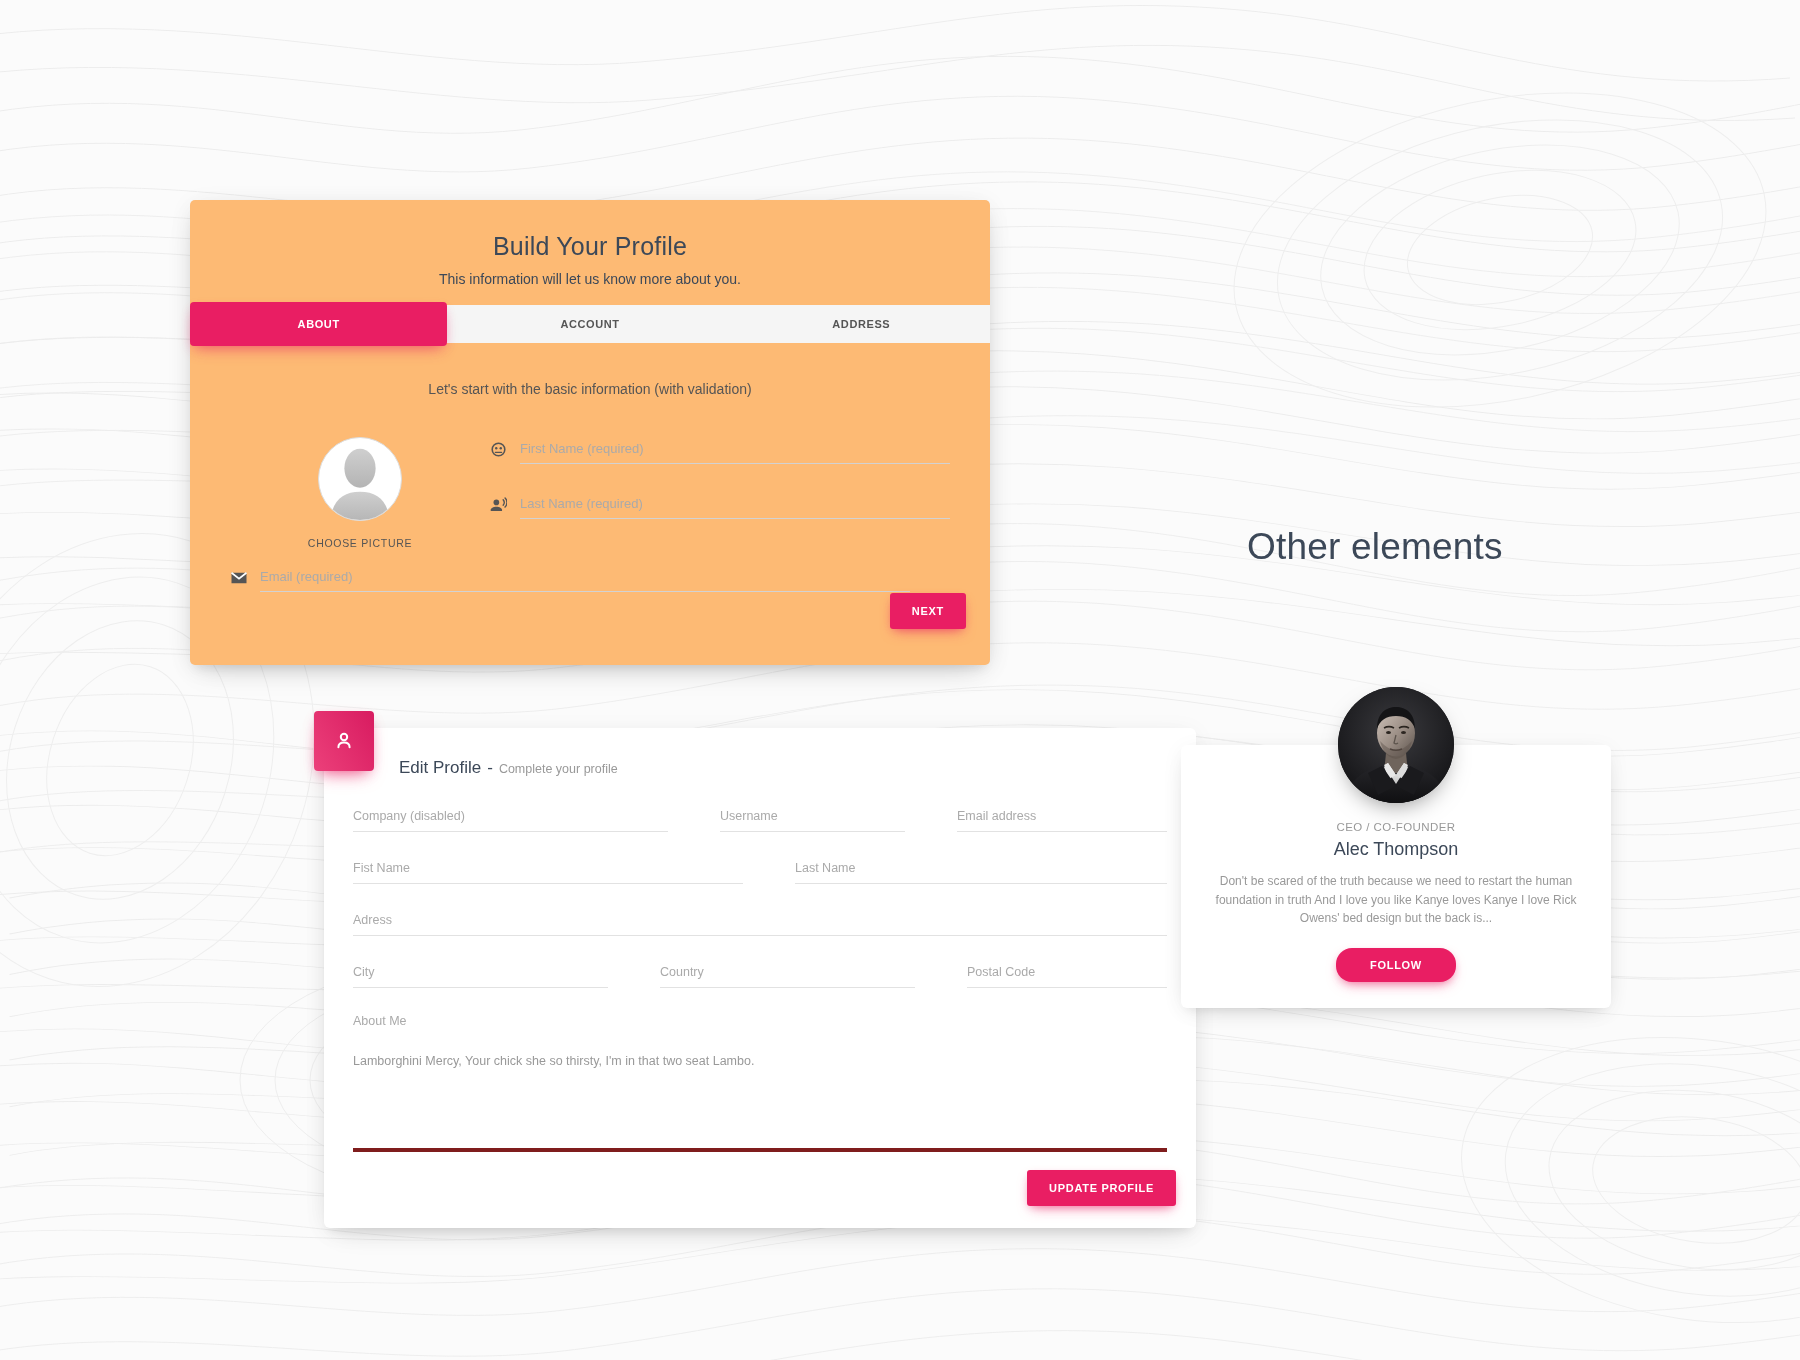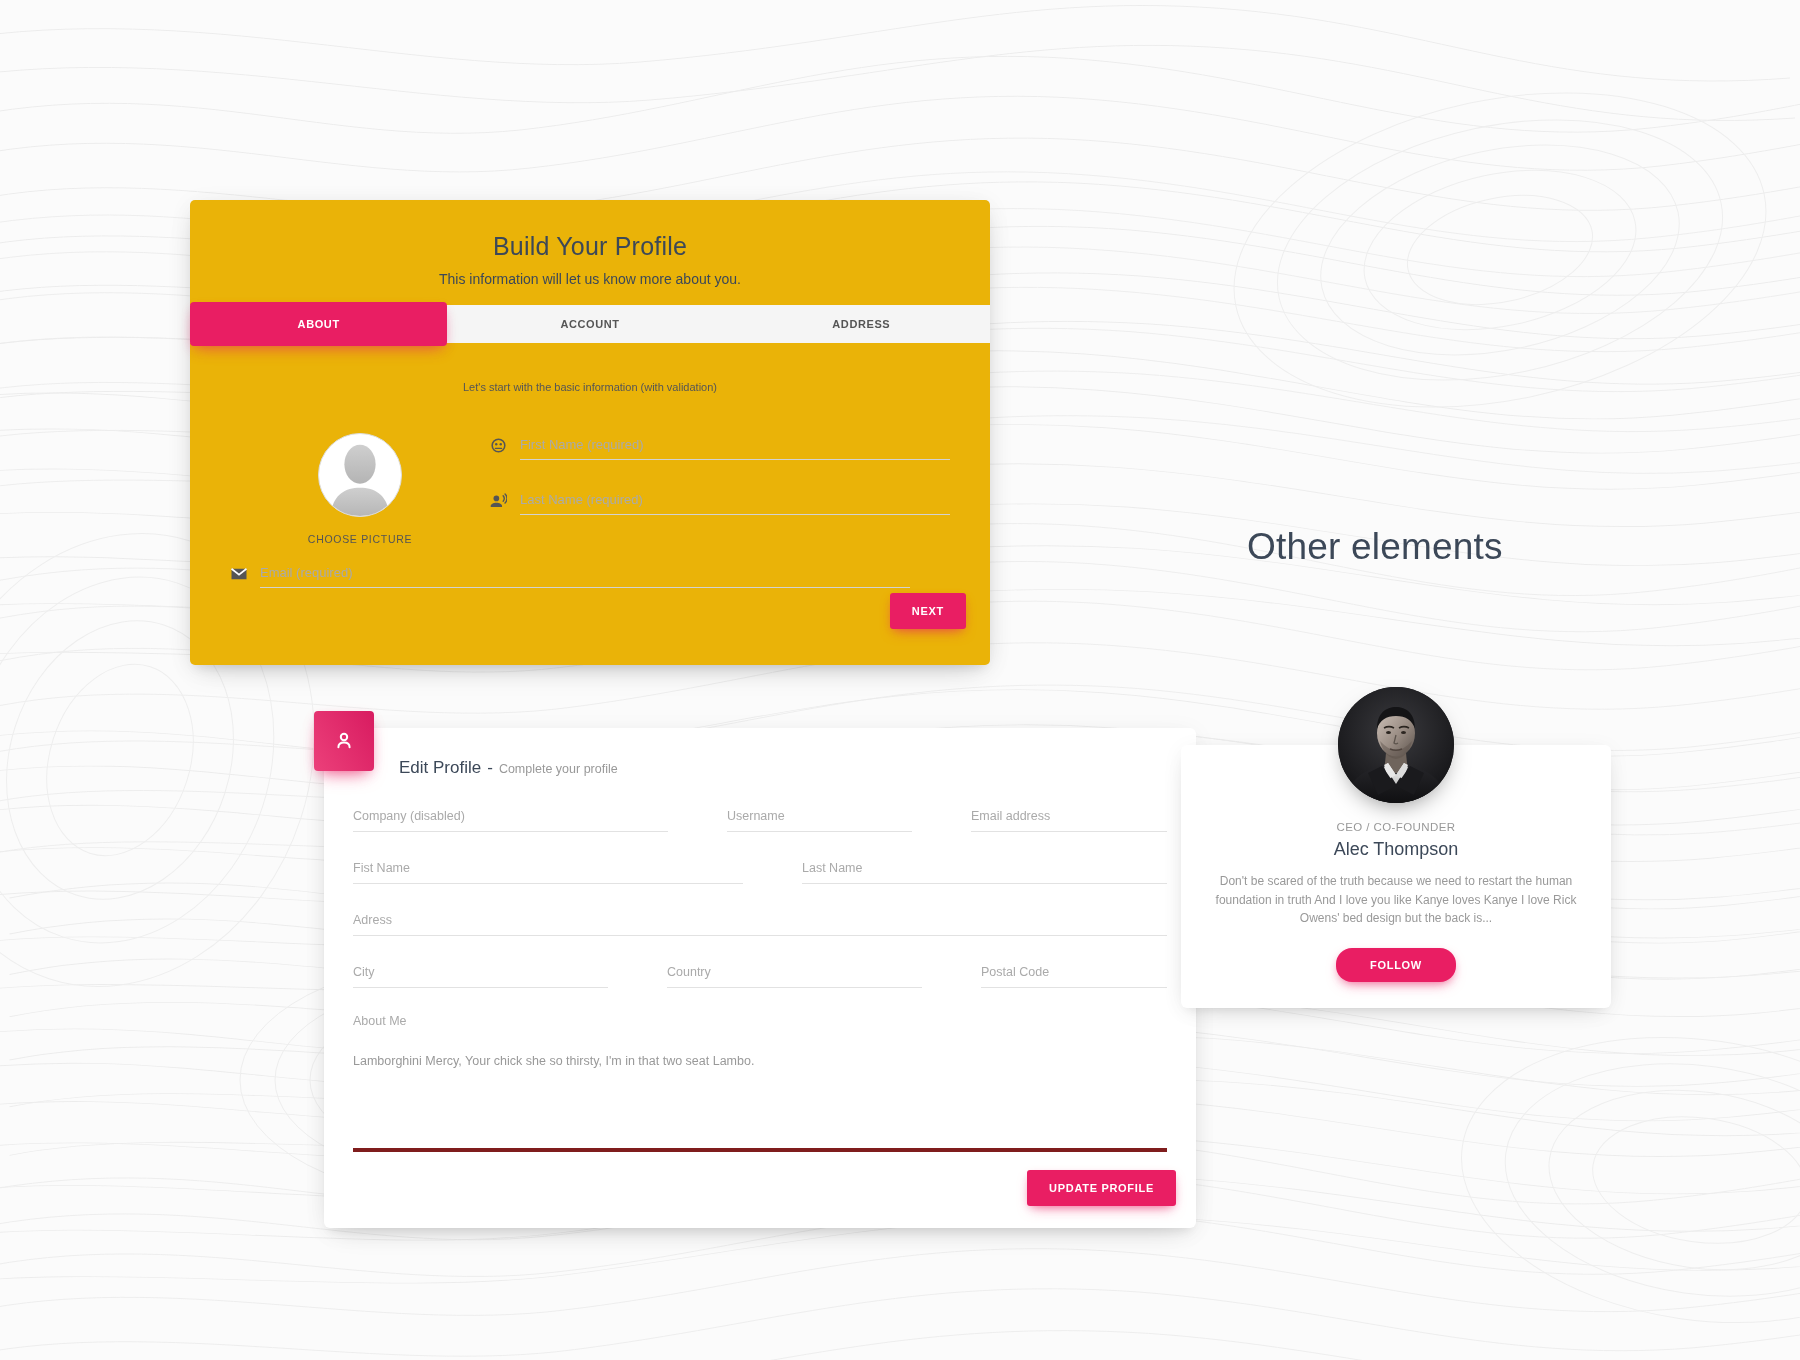--- a/index.html
+++ b/index.html
@@ -33,21 +33,21 @@
     z-index: 1;
   }
 
   
   #wizard-card {
     position: absolute;
     left: 190px;
     top: 200px;
     width: 800px;
     height: 465px;
-    background: #eab308;
+    background: #fdba74;
     border-radius: 5px;
     box-shadow: 0 10px 30px -12px rgba(0,0,0,.22),
                 0 4px 25px 0 rgba(0,0,0,.06),
                 0 8px 10px -5px rgba(0,0,0,.08);
   }
 
   #wizard-header {
     padding: 32px 20px 18px;
     text-align: center;
   }
@@ -95,21 +95,21 @@
     position: relative;
     z-index: 2;
   }
 
   
   #wizard-body {
     padding: 38px 40px 0;
   }
   #wizard-lead {
     text-align: center;
-    font-size: 11px;
+    font-size: 14px;
     font-weight: 400;
     color: #555555;
     margin-bottom: 36px;
   }
 
   #wizard-grid {
     display: flex;
     align-items: flex-start;
   }
 
@@ -266,21 +266,21 @@
 
   #edit-profile-form {
     position: absolute;
     left: 14px;
     right: 14px;
     top: 78px;
   }
 
   .ep-row {
     display: flex;
-    gap: 29px;
+    gap: 22px;
     padding: 0 0 0 0;
     margin-bottom: 26px;
   }
   .ep-field {
     position: relative;
     padding: 0 0 0 0;
   }
   .ep-field .ep-line {
     border-bottom: 1px solid #e2e2e2;
     padding: 0 0 7px 0;

